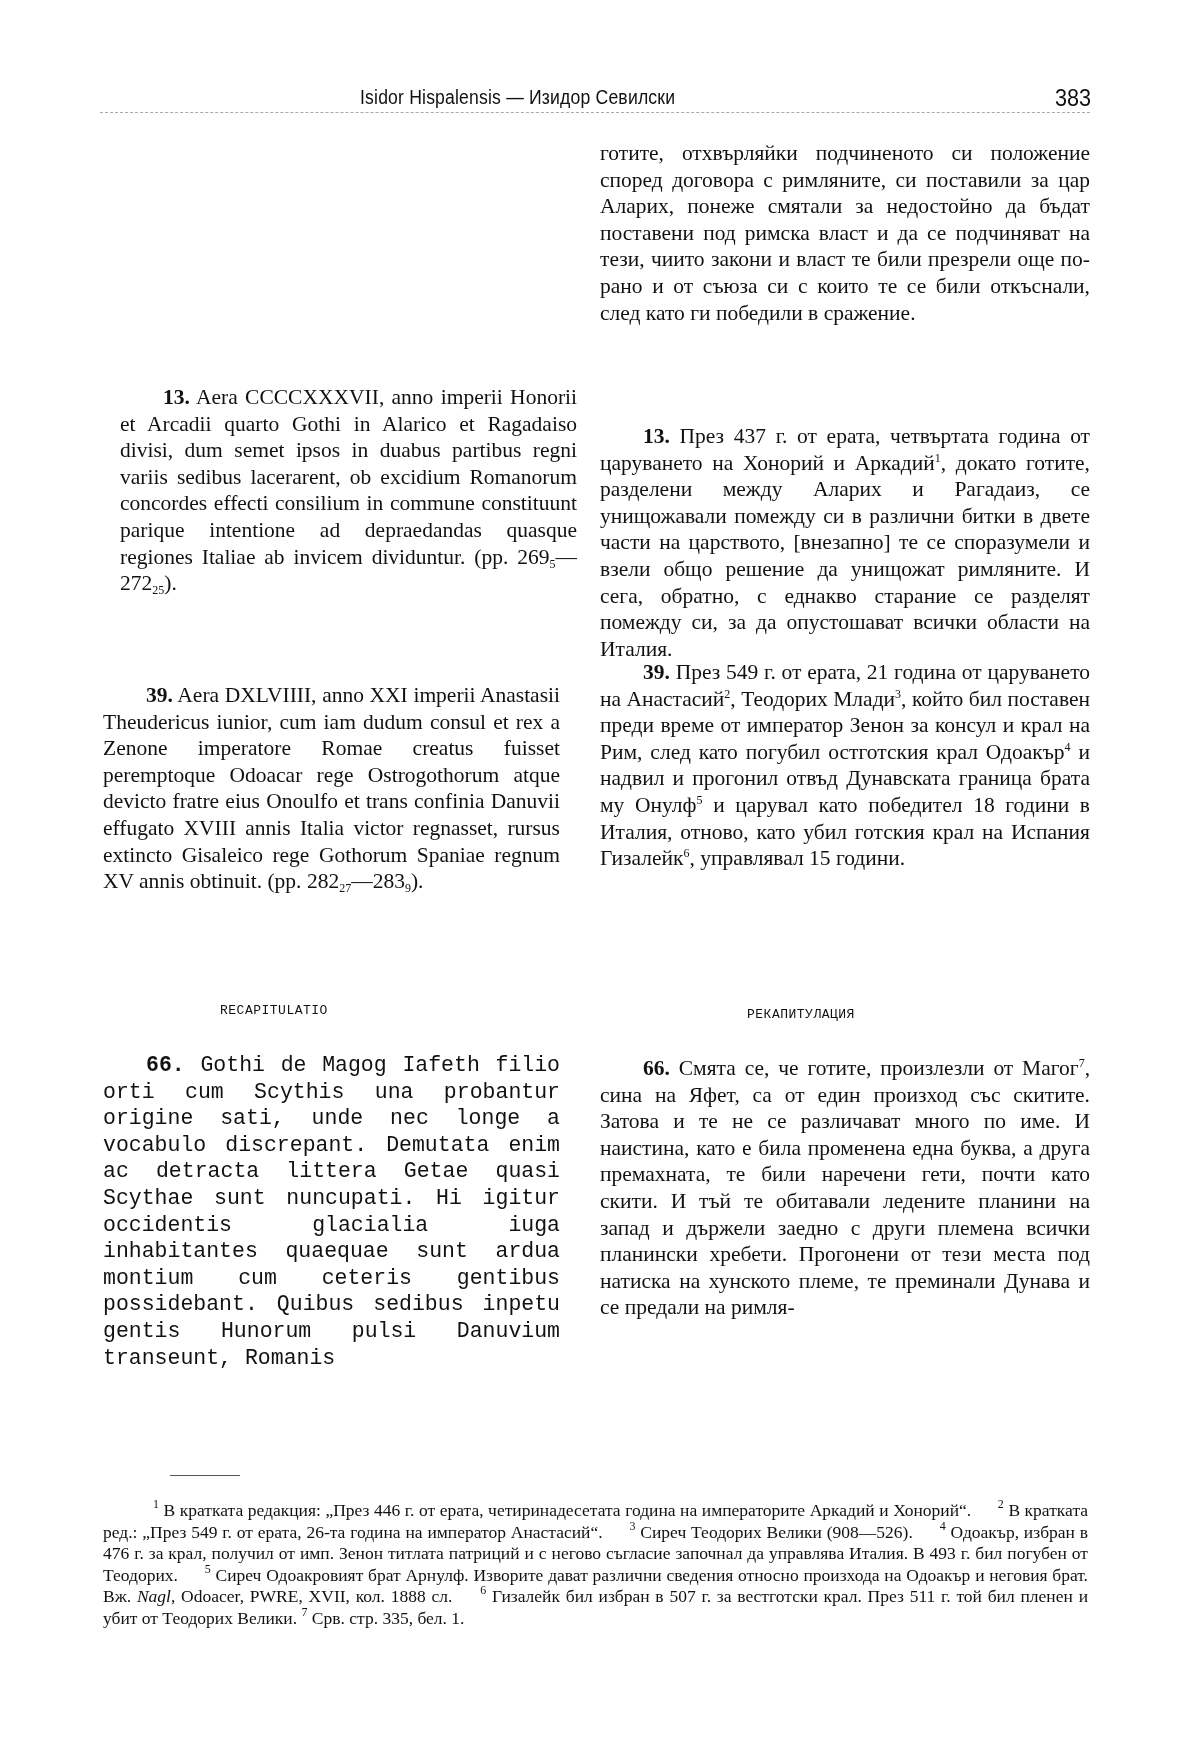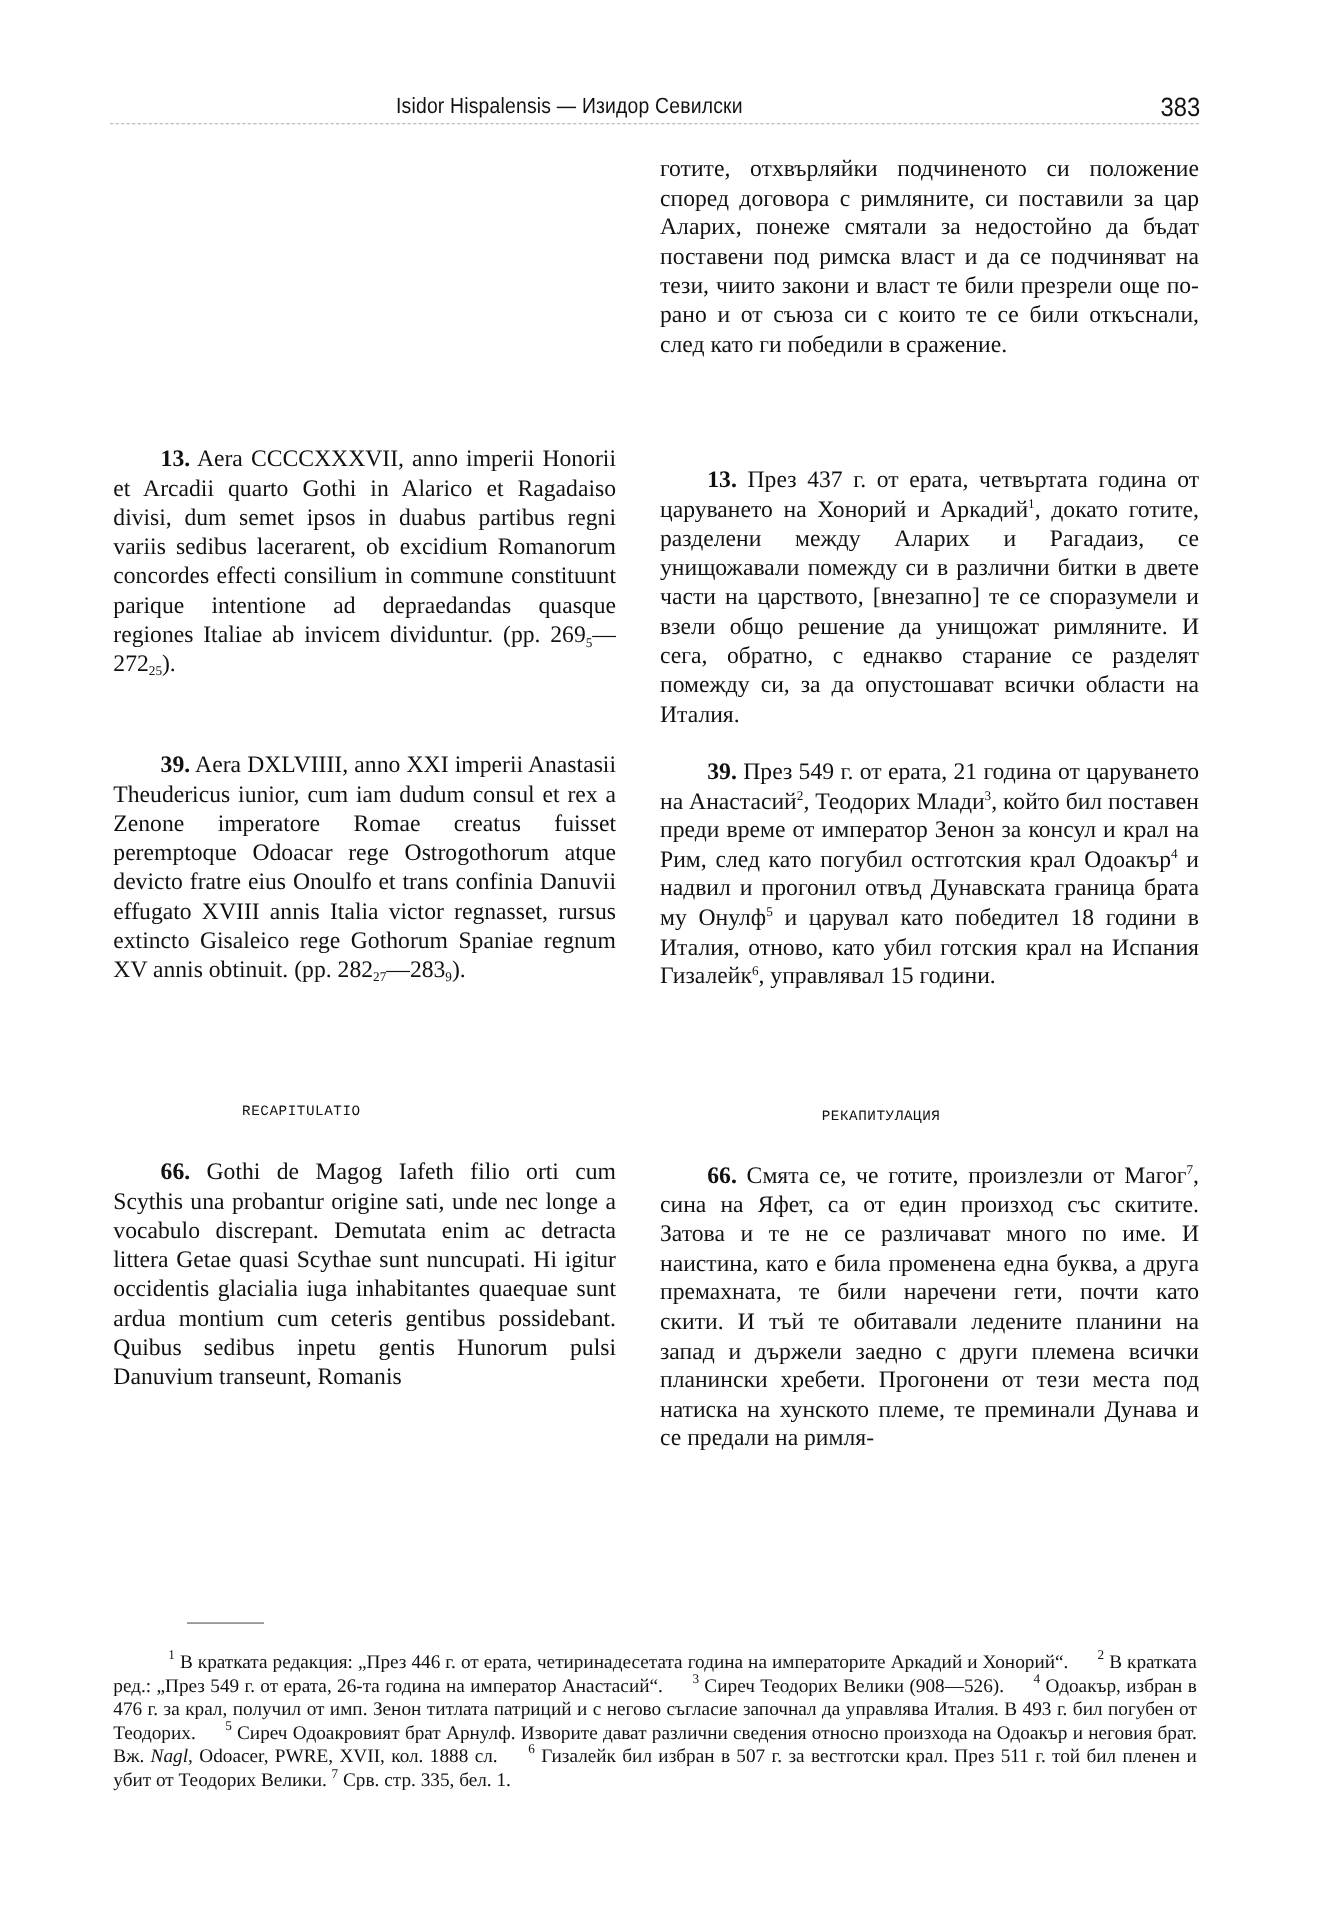--- a/index.html
+++ b/index.html
@@ -32,56 +32,56 @@
 
 <div class="page">
 
   <div class="running-head">
     <span class="rh-title">Isidor Hispalensis — Изидор Севилски</span>
     <span class="rh-page">383</span>
     <div class="rh-rule"></div>
   </div>
 
 
-  <div class="col col-la" style="top:404px;">
+  <div class="col col-la" style="top:384px;margin-left:17px;">
     <p class="indent">
       <span class="num">13.</span>
       <span>Aera CCCCXXXVII, anno imperii Honorii et Arcadii quarto Gothi in Alarico et Ragadaiso divisi, dum semet ipsos in duabus partibus regni variis sedibus lacerarent, ob excidium Romanorum concordes effecti consilium in commune constituunt parique intentione ad depraedandas quasque regiones Italiae ab invicem dividuntur.</span>
       <span><span>(pp. </span><span>269</span><sub>5</sub><span>—</span><span>272</span><sub>25</sub><span>).</span></span>
     </p>
   </div>
 
   <div class="col col-la" style="top:682px;">
     <p class="indent">
       <span class="num">39.</span>
       <span>Aera DXLVIIII, anno XXI imperii Anastasii Theudericus iunior, cum iam dudum consul et rex a Zenone imperatore Romae creatus fuisset peremptoque Odoacar rege Ostrogothorum atque devicto fratre eius Onoulfo et trans confinia Danuvii effugato XVIII annis Italia victor regnasset, rursus extincto Gisaleico rege Gothorum Spaniae regnum XV annis obtinuit.</span><span><span> (pp. </span><span>282</span><sub>27</sub><span>—</span><span>283</span><sub>9</sub><span>).</span></span>
     </p>
   </div>
 
   <div class="sec-title" style="left:220px; top:1003px;">RECAPITULATIO</div>
 
-  <div class="col col-la" style="top:1052px;">
+  <div class="col col-la" style="top:1052px;font-family:Liberation Mono, monospace;">
     <p class="indent">
       <span class="num">66.</span>
       <span>Gothi de Magog Iafeth filio orti cum Scythis una probantur origine sati, unde nec longe a vocabulo discrepant. Demutata enim ac detracta littera Getae quasi Scythae sunt nuncupati. Hi igitur occidentis glacialia iuga inhabitantes quaequae sunt ardua montium cum ceteris gentibus possidebant. Quibus sedibus inpetu gentis Hunorum pulsi Danuvium transeunt, Romanis</span>
     </p>
   </div>
 
   <div class="col col-bg" style="top:140px;">
     <p>готите, отхвърляйки подчиненото си положение според договора с римляните, си поставили за цар Аларих, понеже смятали за недостойно да бъдат поставени под римска власт и да се подчиняват на тези, чиито закони и власт те били презрели още по-рано и от съюза си с които те се били откъснали, след като ги победили в сражение.</p>
   </div>
 
   <div class="col col-bg" style="top:406px;margin-top:17px;">
     <p class="indent">
       <span class="num">13.</span>
       <span>През 437 г. от ерата, четвъртата година от царуването на Хонорий и Аркадий</span><sup>1</sup><span>, докато готите, разделени между Аларих и Рагадаиз, се унищожавали помежду си в различни битки в двете части на царството, [внезапно] те се споразумели и взели общо решение да унищожат римляните. И сега, обратно, с еднакво старание се разделят помежду си, за да опустошават всички области на Италия.</span>
     </p>
   </div>
 
-  <div class="col col-bg" style="top:688px;">
+  <div class="col col-bg" style="top:659px;">
     <p class="indent">
       <span class="num">39.</span>
       <span>През 549 г. от ерата, 21 година от царуването на Анастасий</span><sup>2</sup><span>, Теодорих Млади</span><sup>3</sup><span>, който бил поставен преди време от император Зенон за консул и крал на Рим, след като погубил остготския крал Одоакър</span><sup>4</sup><span> и надвил и прогонил отвъд Дунавската граница брата му Онулф</span><sup>5</sup><span> и царувал като победител 18 години в Италия, отново, като убил готския крал на Испания Гизалейк</span><sup>6</sup><span>, управлявал 15 години.</span>
     </p>
   </div>
 
   <div class="sec-title" style="left:747px; top:1007px;">РЕКАПИТУЛАЦИЯ</div>
 
   <div class="col col-bg" style="top:1055px;">
     <p class="indent">

